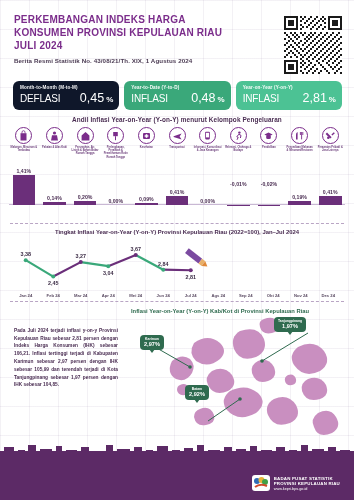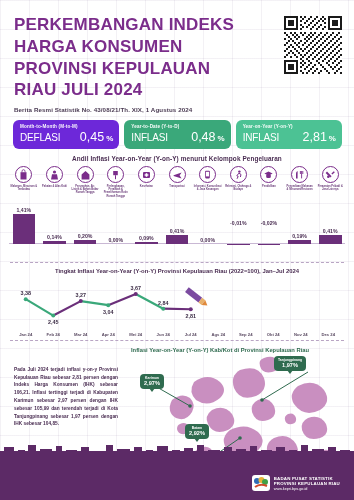--- a/index.html
+++ b/index.html
@@ -17,34 +17,34 @@
       linear-gradient(to right, rgba(140,120,160,.10) 1px, transparent 1px),
       linear-gradient(to bottom, rgba(140,120,160,.10) 1px, transparent 1px);
     background-size:29px 29px;
     z-index:0;
   }
   .page{ position:relative; z-index:1; width:354px; height:500px; }
 
   
   .header{ padding:14px 12px 0 14px; display:flex; justify-content:space-between; }
   .title{
-    color:#7b2d8b; font-weight:bold; font-size:17px; line-height:1.28;
+    color:#7b2d8b; font-weight:bold; font-size:10px; line-height:1.28;
     letter-spacing:.2px; max-width:225px;
   }
   .subtitle{ color:#4a3a52; font-size:6.2px; font-weight:bold; margin-top:5px; letter-spacing:.1px;}
   .qr{ width:58px; height:58px; margin-top:2px; background:#fff; }
   .qr svg{ display:block; }
 
   
   .stats{ display:flex; gap:5px; padding:7px 12px 0 13px; }
   .stat{
     border-radius:6px; padding:4px 6px 5px 7px; color:#fff; flex:1;
     display:flex; flex-direction:column; justify-content:center;
   }
-  .stat.s1{ background:#6d28d9;justify-content:center; }
+  .stat.s1{ background:#0f172a;justify-content:center; }
   .stat.s2{ background:#3aa87a; }
   .stat.s3{ background:#4cc294; }
   .stat-k{ font-size:4.6px; font-weight:bold; letter-spacing:.15px; opacity:.97; }
   .stat-v{ display:flex; align-items:baseline; gap:2px; margin-top:1px; white-space:nowrap;}
   .stat-lab{ font-size:10px; letter-spacing:-.2px; }
   .stat-num{ font-size:12.5px; font-weight:normal; margin-left:auto;}
   .stat-pct{ font-size:8px; font-weight:bold;}
 
   
   .andil-title{

